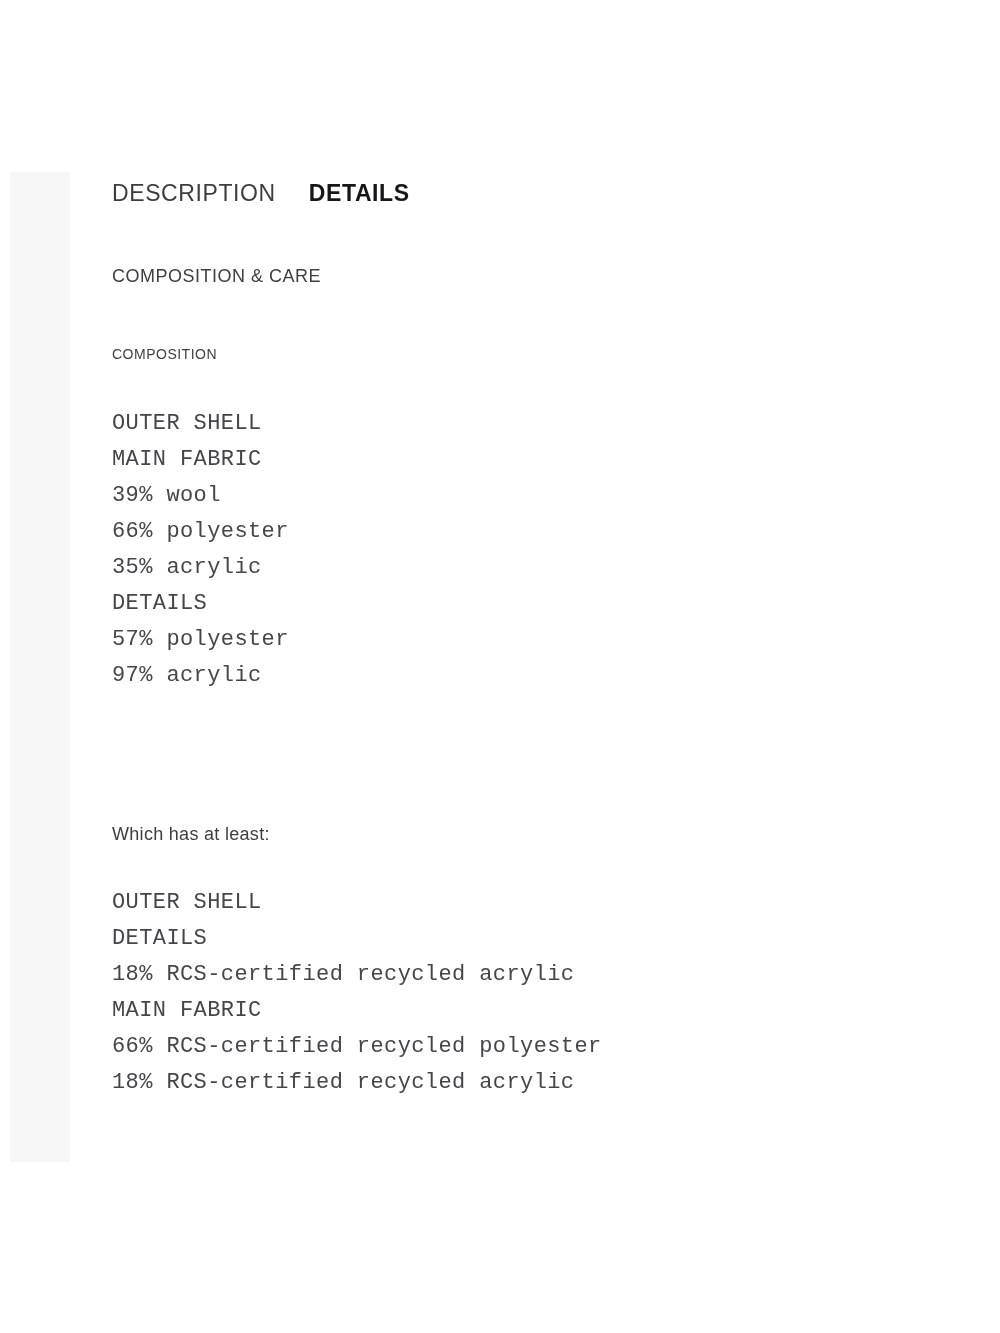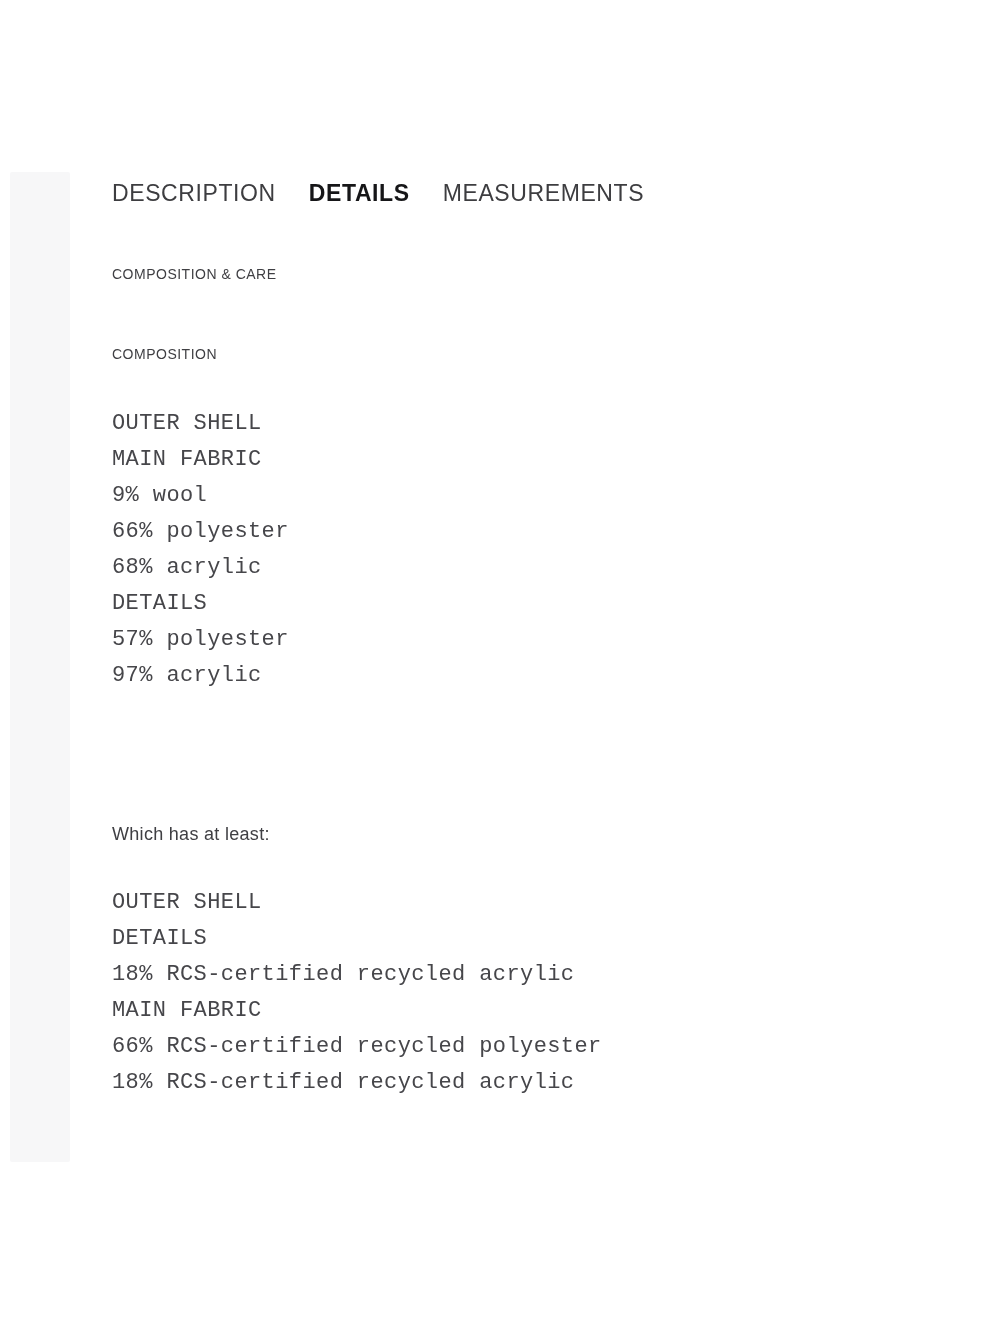--- a/index.html
+++ b/index.html
@@ -49,21 +49,21 @@
     white-space: nowrap;
   }
   .tab.active {
     color: #161618;
     font-weight: 700;
   }
   .section-title {
     position: absolute;
     top: 266px;
     left: 0;
-    font-size: 14px;
+    font-size: 18px;
     letter-spacing: 0.5px;
     color: #3f3f43;
   }
   .sub-heading {
     position: absolute;
     top: 346px;
     left: 0;
     font-size: 14px;
     letter-spacing: 0.5px;
     color: #3f3f43;
@@ -93,33 +93,32 @@
 
 <div class="page">
 
   <div class="edge-band"></div>
 
   <div class="content">
 
     <div class="tabs">
       <div class="tab">DESCRIPTION</div>
       <div class="tab active">DETAILS</div>
-      <div class="tab">MEASUREMENTS</div>
     </div>
 
     <div class="section-title">COMPOSITION &amp; CARE</div>
 
     <div class="sub-heading">COMPOSITION</div>
 
     <div class="line-block block-1">
       <div class="line">OUTER SHELL</div>
       <div class="line">MAIN FABRIC</div>
-      <div class="line">9% wool</div>
+      <div class="line">39% wool</div>
       <div class="line">66% polyester</div>
-      <div class="line">68% acrylic</div>
+      <div class="line">35% acrylic</div>
       <div class="line">DETAILS</div>
       <div class="line">57% polyester</div>
       <div class="line">97% acrylic</div>
     </div>
 
     <div class="which-line">Which has at least:</div>
 
     <div class="line-block block-2">
       <div class="line">OUTER SHELL</div>
       <div class="line">DETAILS</div>

